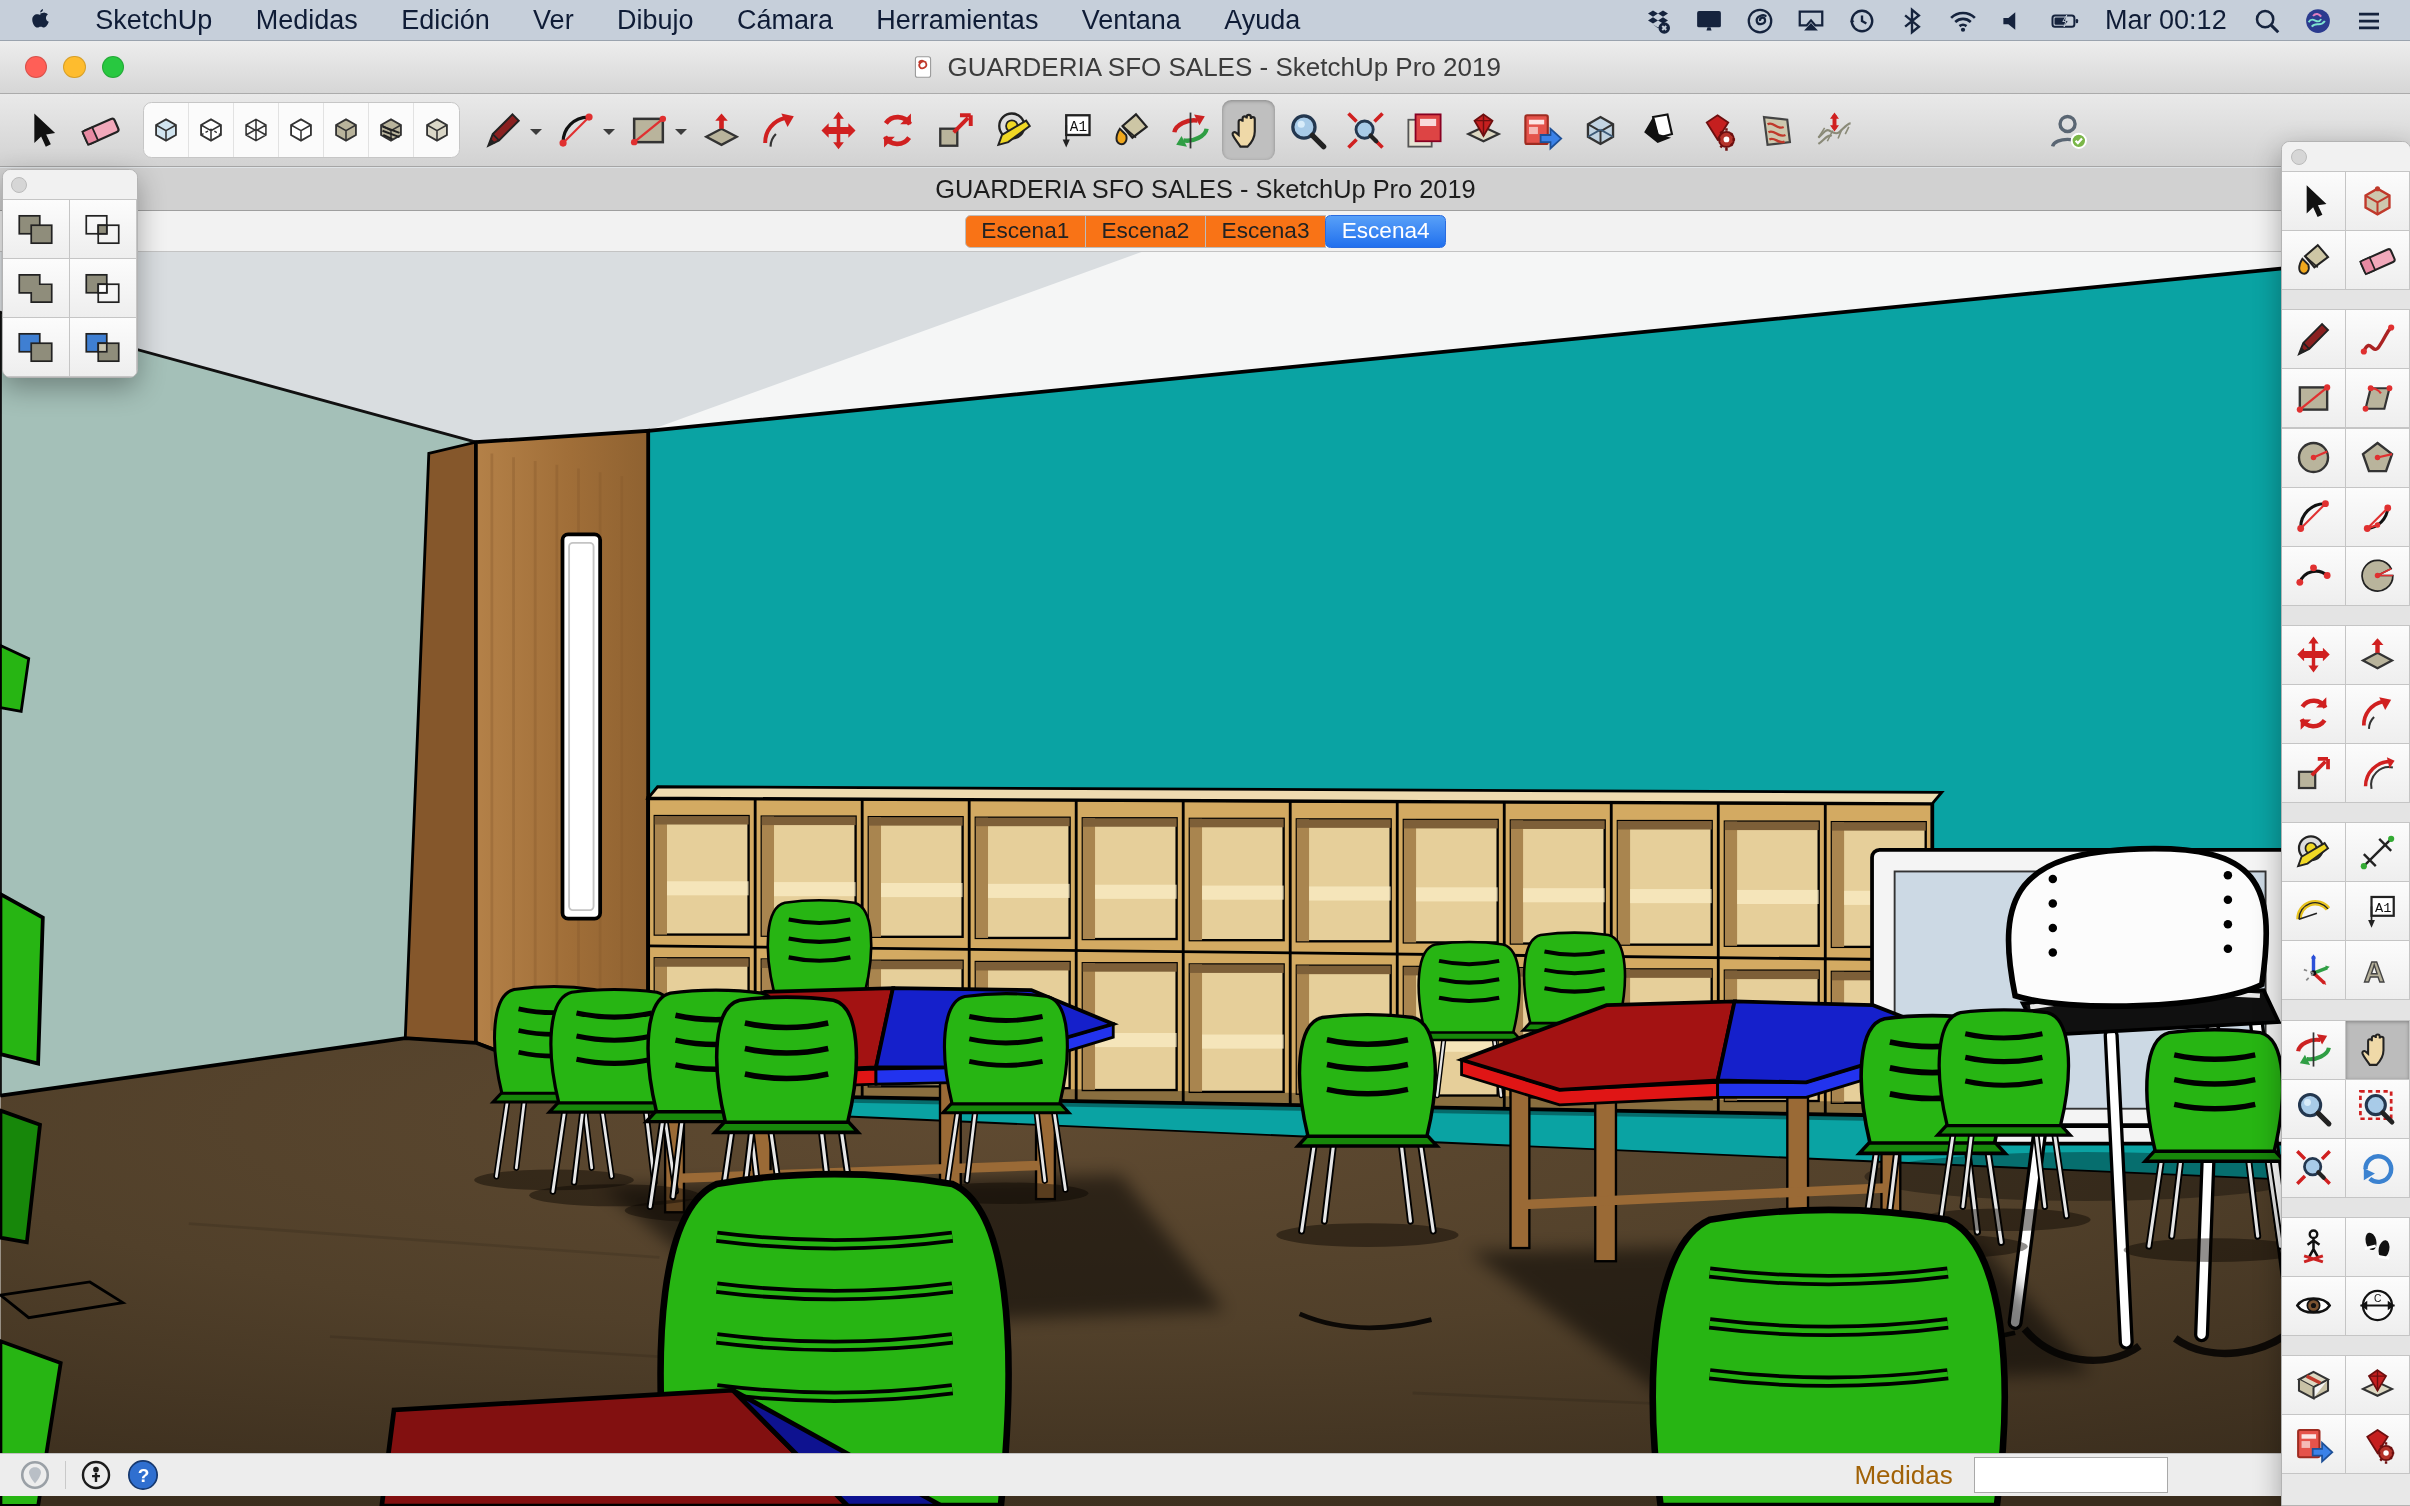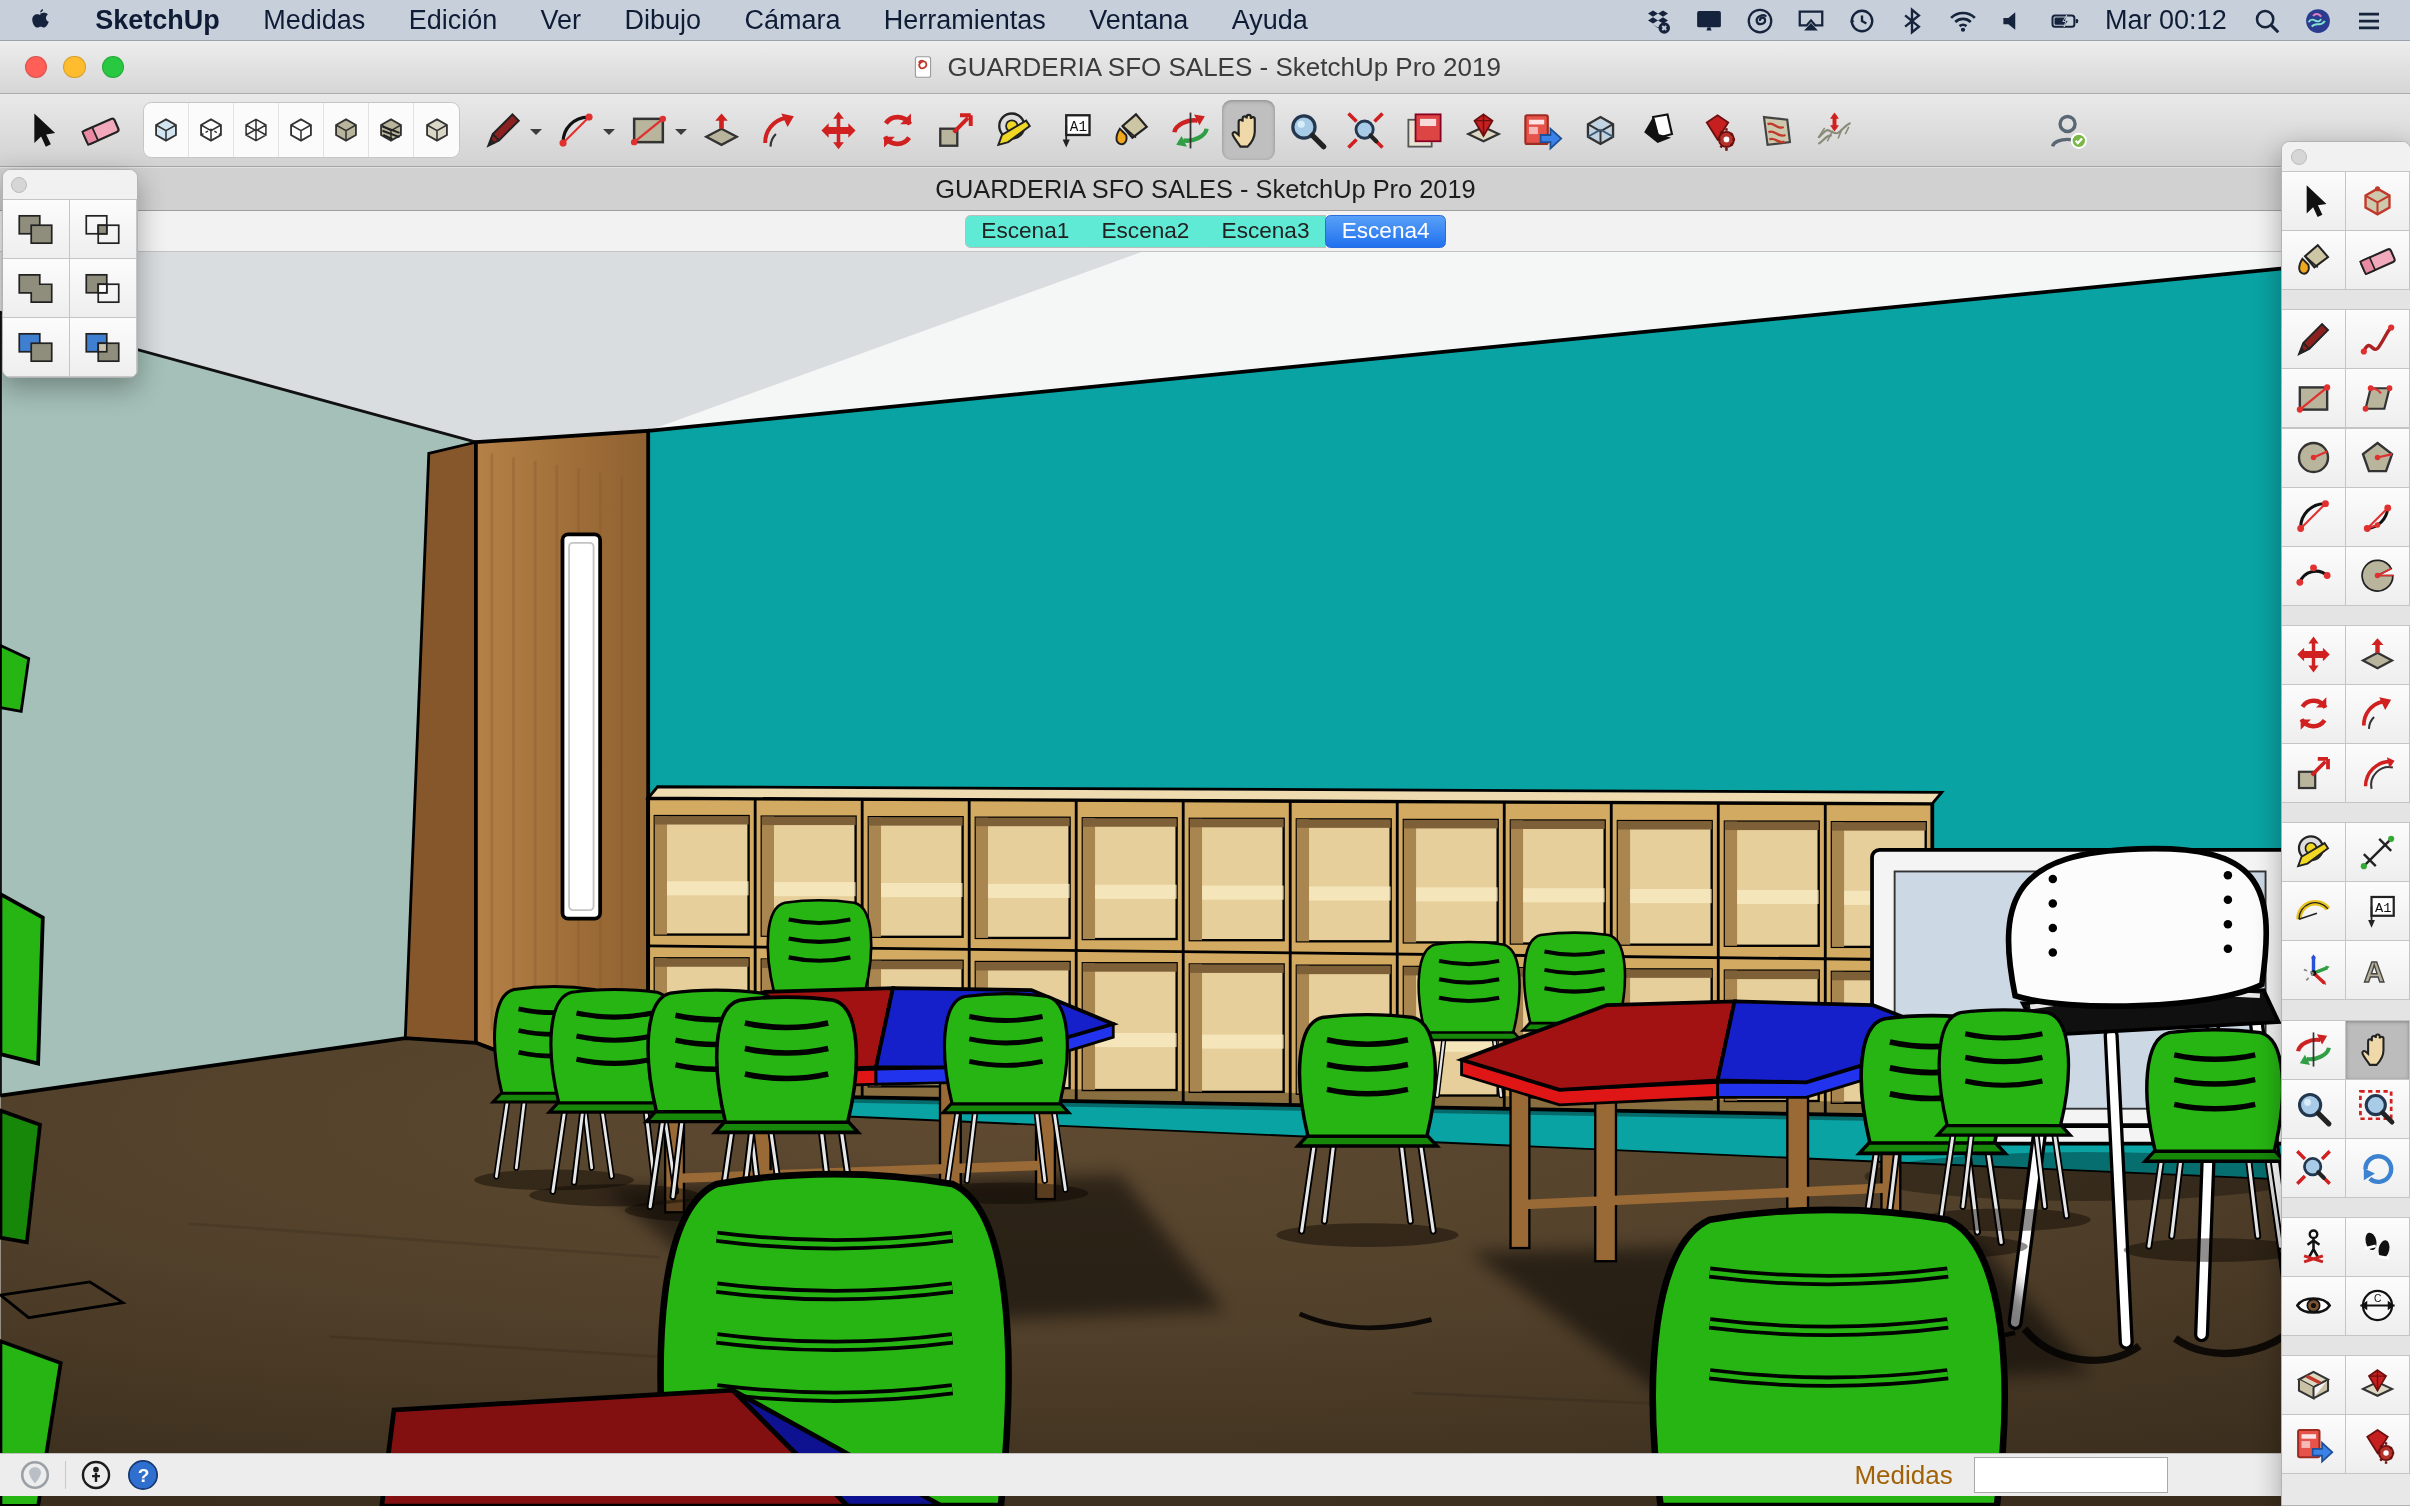--- a/index.html
+++ b/index.html
@@ -4,21 +4,21 @@
 <style>
   *{box-sizing:border-box;margin:0;padding:0}
   html,body{width:2411px;height:1507px;overflow:hidden}
   body{font-family:"Liberation Sans",sans-serif;position:relative;background:#dfe3e6}
   svg.ic{display:block}
 
   
   #menubar{position:absolute;top:0;left:0;right:0;height:41px;background:#c6cfda;display:flex;align-items:center;padding:0 17px;z-index:20;border-bottom:0.9px solid #9aa3ae}
   .apple{padding:0 21px 0 5.6px;display:flex;align-items:center}
   .mi{padding:0 21.7px;font-size:27px;color:#0f1c36;white-space:nowrap}
-  .mi.bold{font-weight:bold}
+  .mi.bold{font-weight:normal}
   .mright{margin-left:auto;display:flex;align-items:flex-end}
   .msi{padding:0 10.4px;display:flex;align-items:center}
   .clock{font-size:27px;color:#0f1c36;padding:0 15px;white-space:nowrap}
 
   
   #titlebar{position:absolute;top:41px;left:0;right:0;height:53px;background:linear-gradient(#ededed,#d6d6d6);border-bottom:0.9px solid #ababab;display:flex;align-items:center;justify-content:center;z-index:5}
   .lights{position:absolute;left:24.5px;top:0;bottom:0;display:flex;align-items:center;gap:16px}
   .light{width:22.6px;height:22.6px;border-radius:50%;border:0.9px solid rgba(0,0,0,.15)}
   .title-text{display:flex;gap:11.3px;align-items:center;font-size:26px;color:#3c3c3c}
 
@@ -29,21 +29,21 @@
   .tgroup{display:flex;align-items:center}
   .drop{width:0;height:0;border:6.6px solid transparent;border-top-color:#3c3c3c;margin:9.4px 1.9px 0 0}
   .seg{display:flex;background:#fbfbfb;border:0.9px solid #c6c6c6;border-radius:8.5px;overflow:hidden;margin:0 11.3px;height:56px;align-items:stretch}
   .segcell{width:45px;display:flex;align-items:center;justify-content:center;border-right:0.9px solid #e2e2e2}
   .segcell:last-child{border-right:none}
   .tb-spacer{flex:1}
 
   
   #doc-titlebar{position:absolute;top:168px;left:0;right:0;height:43px;background:#d1d1d1;border-bottom:0.9px solid #9f9f9f;font-size:25.4px;color:#1d1d1d;display:flex;align-items:center;justify-content:center;z-index:4}
   #tabs-row{position:absolute;top:211px;left:0;right:0;height:41px;background:#f2f2f2;border-bottom:0.9px solid #c3c3c3;display:flex;align-items:center;justify-content:center;z-index:4}
-  .tab{min-width:121px;height:33px;display:flex;align-items:center;justify-content:center;font-size:22.6px;color:#222;background:#5eead4;border:0.9px solid #bcbcbc;margin-left:-0.9px;padding:0 9.4px}
+  .tab{min-width:121px;height:33px;display:flex;align-items:center;justify-content:center;font-size:22.6px;color:#222;background:#f97316;border:0.9px solid #bcbcbc;margin-left:-0.9px;padding:0 9.4px}
   .tab:first-child{border-radius:5.6px 0 0 5.6px;margin-left:0}
   .tab:last-child{border-radius:0 5.6px 5.6px 0}
   .tab.active{background:linear-gradient(#58a0f8,#2170ee);color:#fff;border-color:#2a6ce0;border-radius:5.6px;z-index:2}
 
   
   #viewport{position:absolute;top:252px;left:0;width:2411px;height:1254px;background:#f5f6f6;z-index:1}
 
   
   #statusbar{position:absolute;top:1453px;left:0;width:2411px;height:43px;background:#ededed;border-top:0.9px solid #c2c2c2;display:flex;align-items:center;padding:0 11.3px;z-index:6;font-size:26px;color:#1e1e1e}
   .sb-icon{margin:0 6.6px;display:flex}

